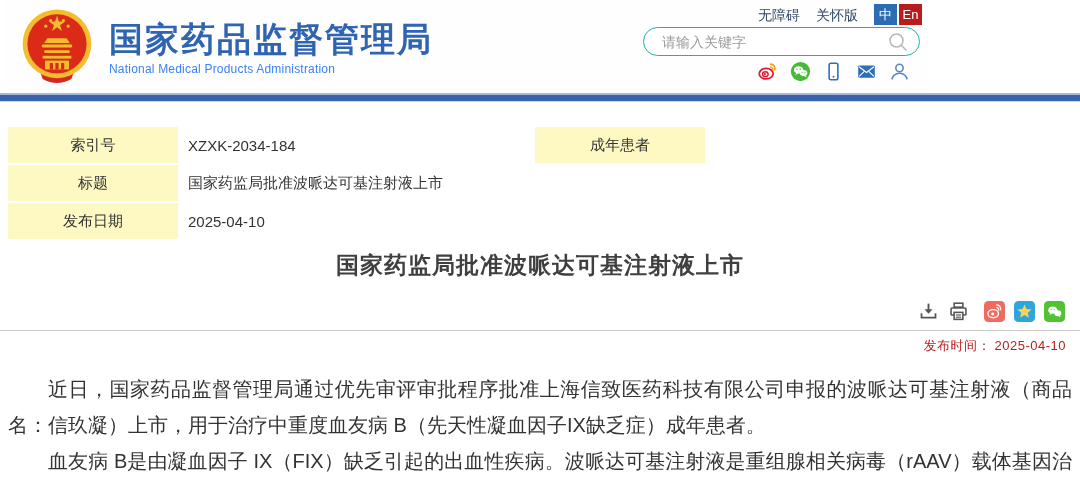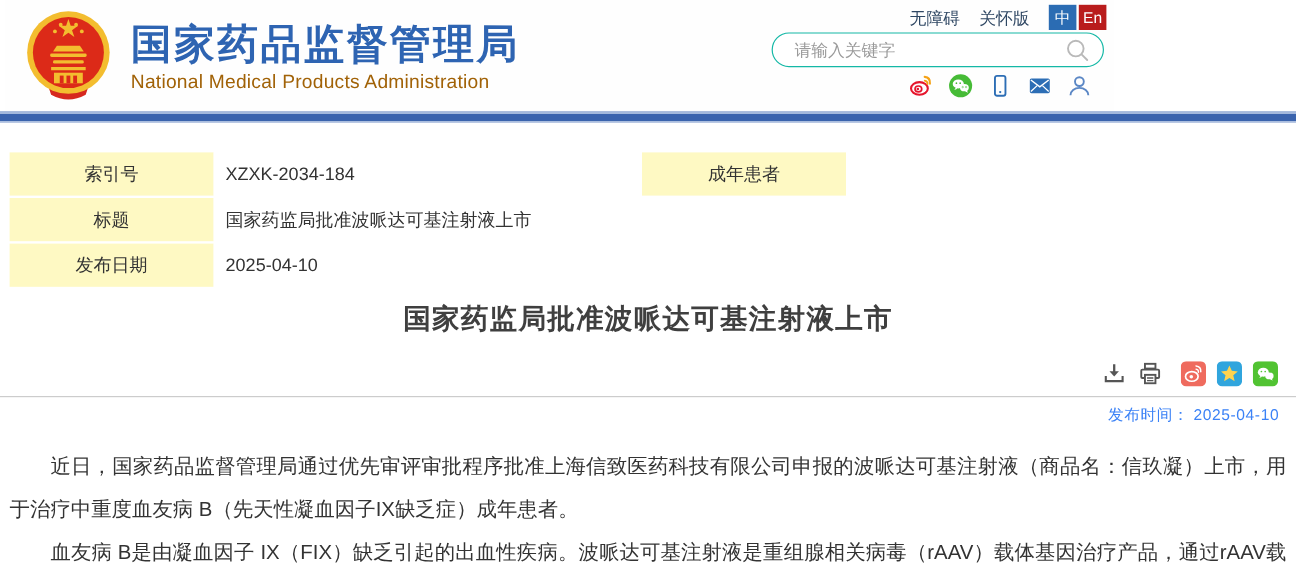--- a/index.html
+++ b/index.html
@@ -6,21 +6,21 @@
   html,body { background:#fff; }
   body { font-family:"Liberation Sans","DejaVu Sans",sans-serif; }
   .page { position:relative; width:1080px; height:487px; background:#fff; overflow:hidden; }
 
   
   .site-header { position:absolute; top:0; left:4px; width:924px; height:93px; background:#fefefe; }
   .brand { position:absolute; left:13px; top:6px; display:flex; align-items:center; }
   .emblem { width:80px; height:82px; display:block; }
   .brand-text { margin-left:12px; }
   .site-title { font-size:34px; font-weight:700; color:#2e64b2; letter-spacing:2px; line-height:40px; }
-  .site-subtitle { font-size:16px; color:#a16207; margin-top:3px; letter-spacing:0.2px; }
+  .site-subtitle { font-size:12px; color:#3b82f6; margin-top:3px; letter-spacing:0.2px; }
 
   .top-links { position:absolute; top:3px; right:6px; display:flex; align-items:flex-end; height:22px; }
   .top-link { font-size:14px; color:#2f4763; text-decoration:none; margin-right:16px; cursor:pointer; }
   .lang-btn { width:23px; height:21px; display:flex; align-items:center; justify-content:center;
               font-size:13px; color:#fff; cursor:pointer; }
   .lang-zh { background:#2b6cb3; margin-right:2px; }
   .lang-en { background:#b91c1c; color:#fdfeff; }
 
   .search-pill { position:absolute; top:27px; right:8px; width:277px; height:29px;
                  border:1px solid #14b8a6; border-radius:15px; background:#fff;
@@ -47,24 +47,24 @@
   .mt-v2 { flex:1; }
   .mt-wide { flex:1; }
 
   
   .article-title { position:absolute; top:250px; left:0; width:1080px; text-align:center;
                    font-size:23px; font-weight:600; color:#3f3f3f; letter-spacing:1px; }
   .tools-row { position:absolute; top:301px; right:15px; display:flex; align-items:center; gap:9px; }
   .tool-ic { width:21px; height:21px; display:block; cursor:pointer; }
   .tool-ic.first-share { margin-left:6px; }
   .divider { position:absolute; top:330px; left:0; width:1080px; border-top:1px solid #cccccc; }
-  .publish-time { position:absolute; top:337px; right:14px; font-size:13px; color:#3b82f6; }
+  .publish-time { position:absolute; top:337px; right:14px; font-size:13px; color:#b91c1c; }
   .publish-time span { letter-spacing:0.5px; }
   .article-body { position:absolute; top:371px; left:8px; width:1064px; }
-  .article-body p { font-size:17px; line-height:36px; color:#333; text-indent:2em; text-align:justify; }
+  .article-body p { font-size:20px; line-height:36px; color:#333; text-indent:2em; text-align:justify; }
 </style>
 </head>
 <body>
 
 <div class="page">
 
   <header class="site-header">
 
     <div class="brand">
       <svg class="emblem" viewBox="0 0 100 100">

